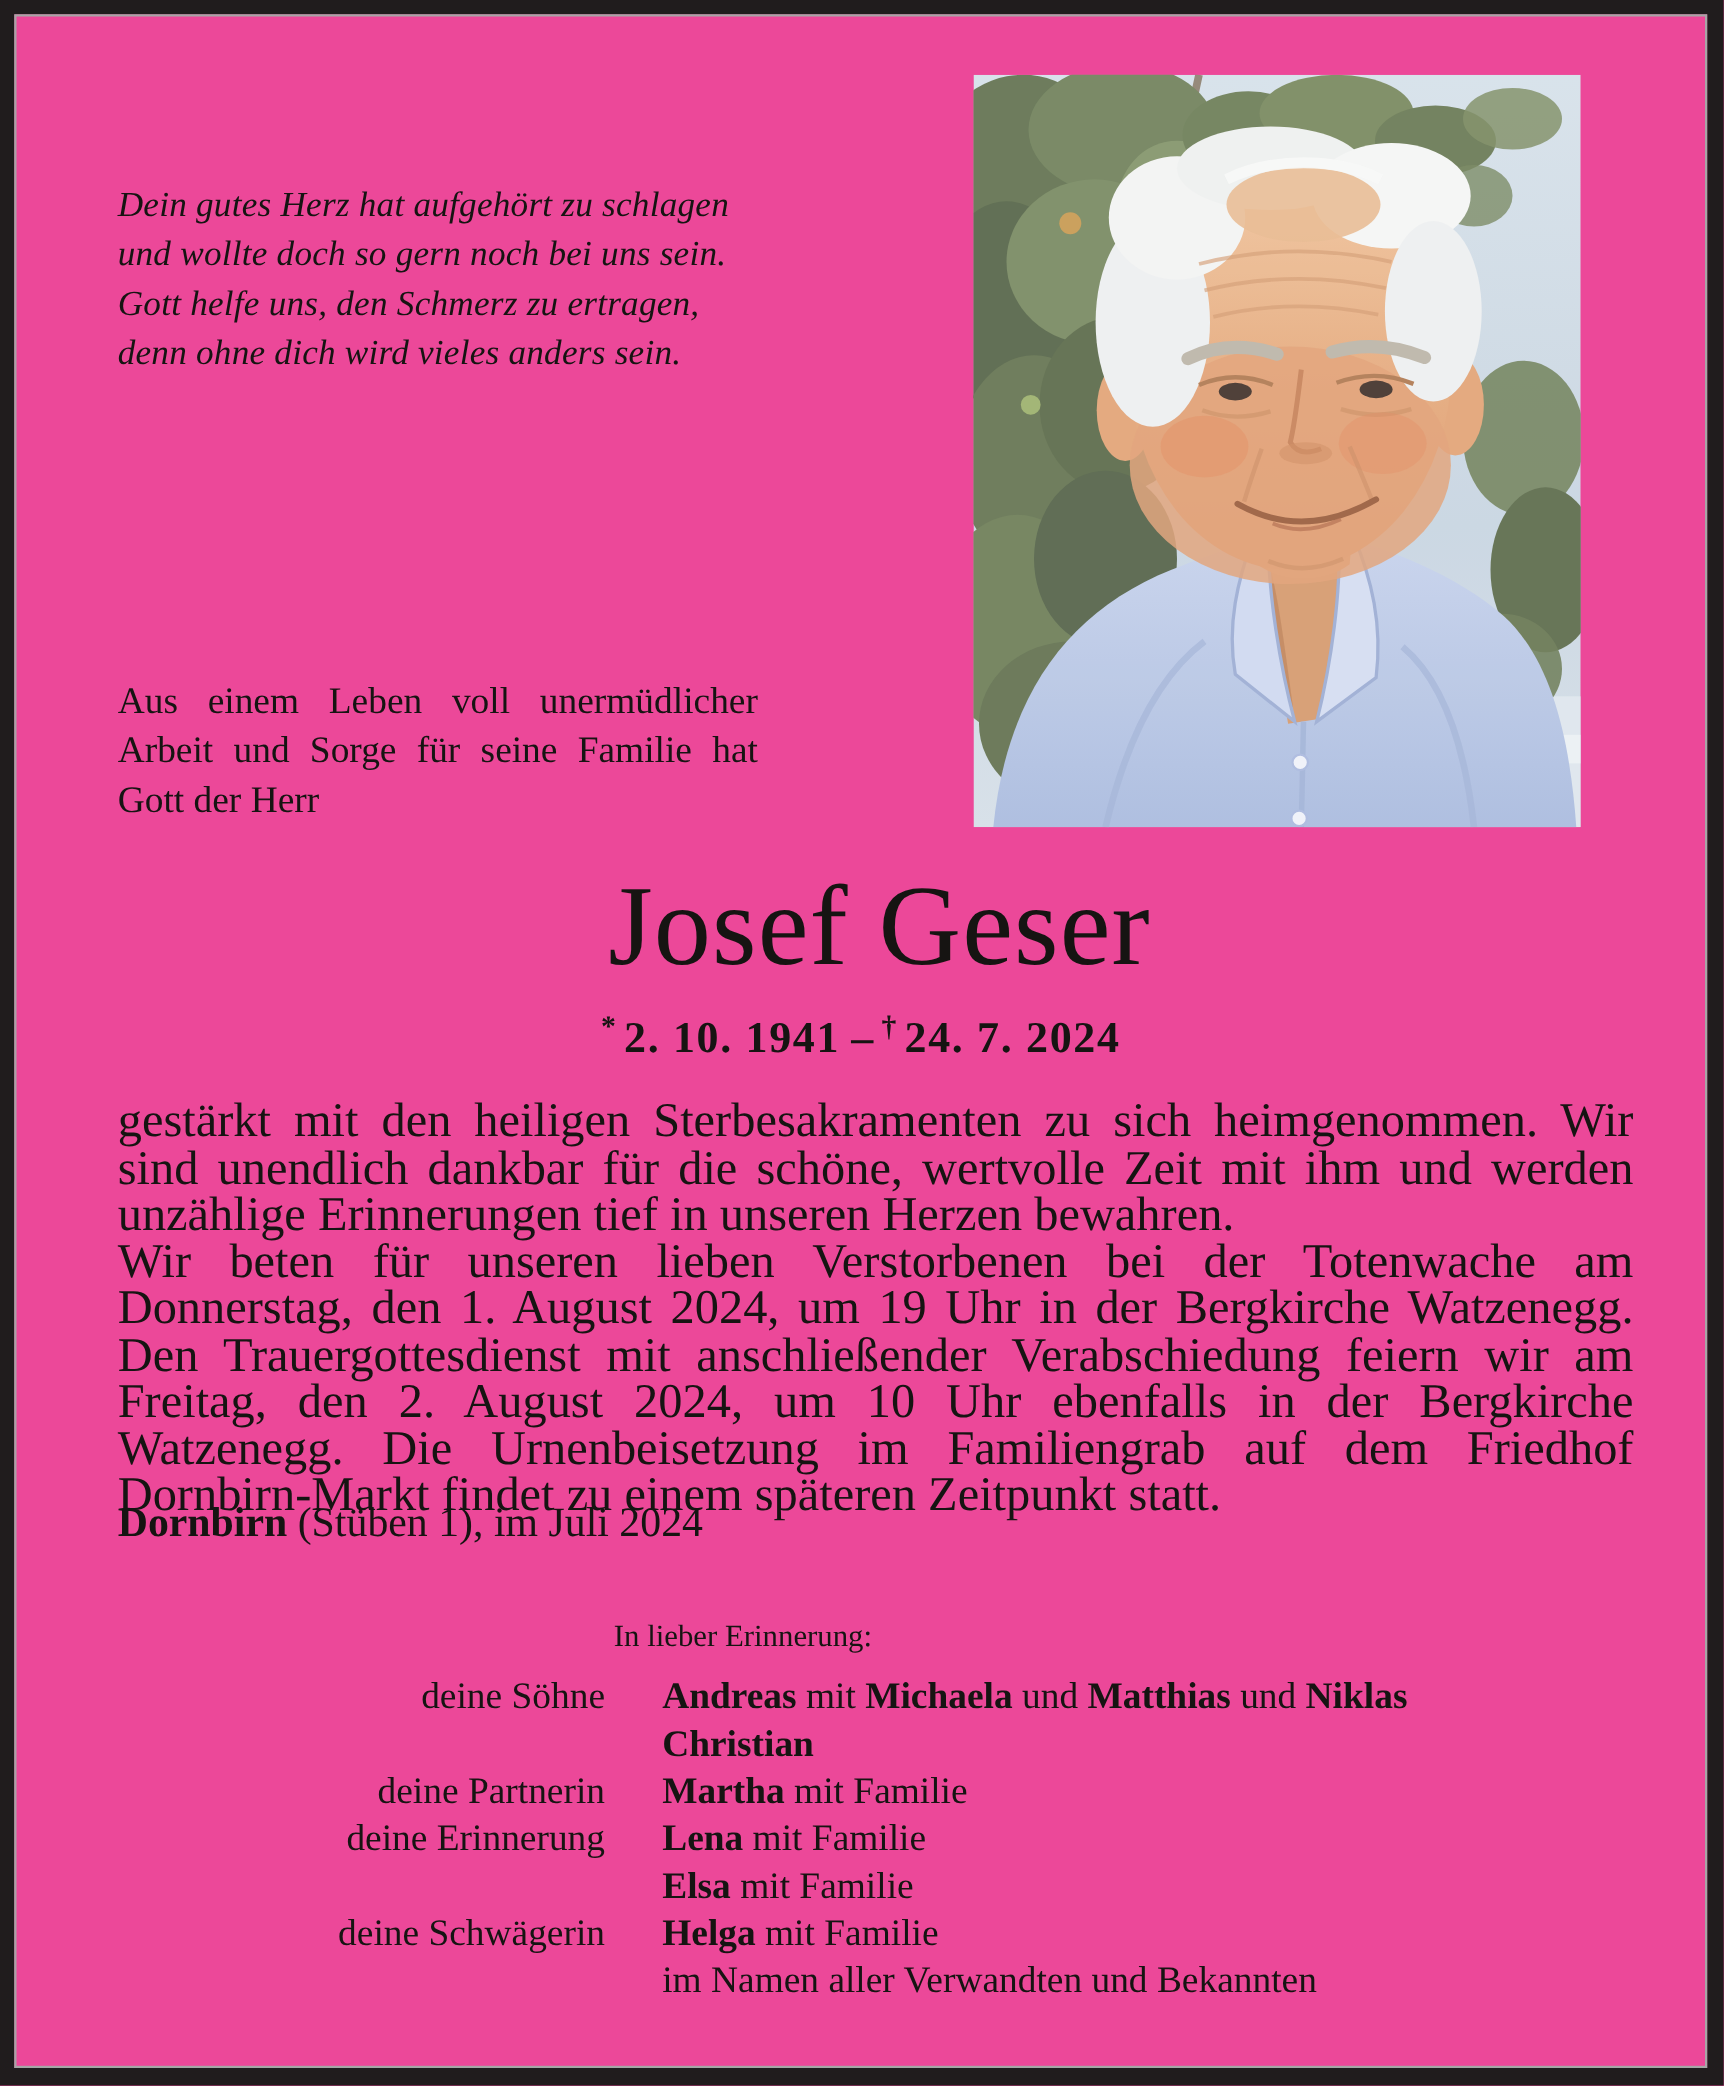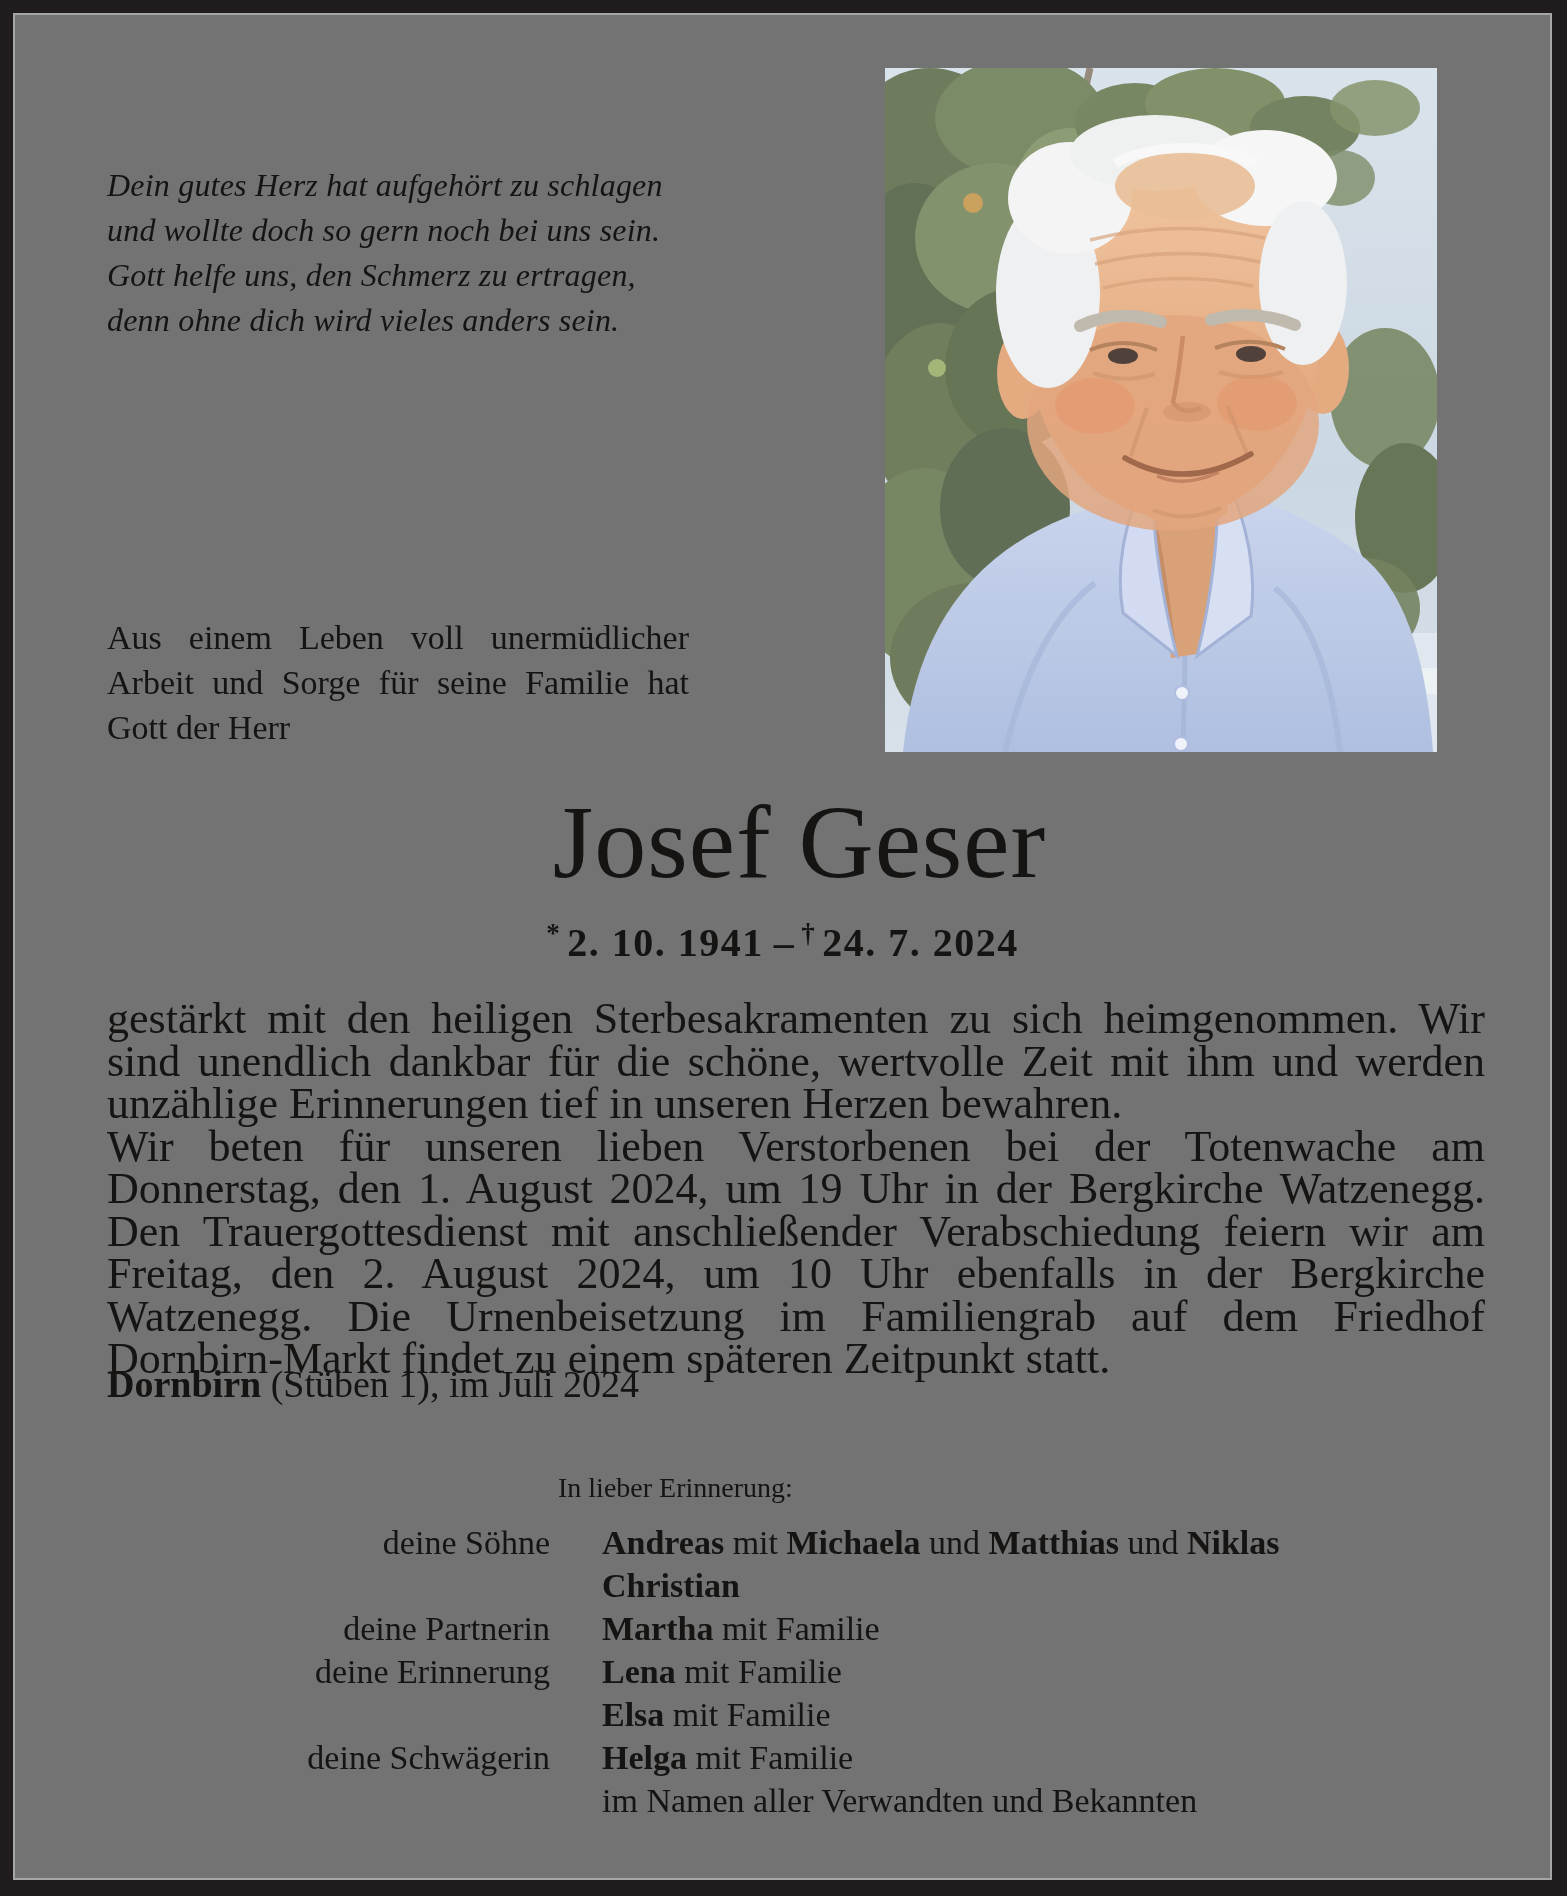--- a/index.html
+++ b/index.html
@@ -7,21 +7,21 @@
     width:1567px;height:1896px;
     background:#201c1d;
     position:relative;
     font-family:"Liberation Serif", serif;
     color:#161412;
     -webkit-font-smoothing:antialiased;
   }
   .sheet{
     position:absolute;left:13px;top:13px;
     width:1539px;height:1867px;
-    background:#737373;
+    background:#ec4899;
     border:2px solid #a6a6a6;
     box-sizing:border-box;
     overflow:hidden;
   }
   .abs{position:absolute;}
   
   .verse{
     left:92px;top:148px;width:600px;
     font-style:italic;
     font-size:32px;line-height:45px;

